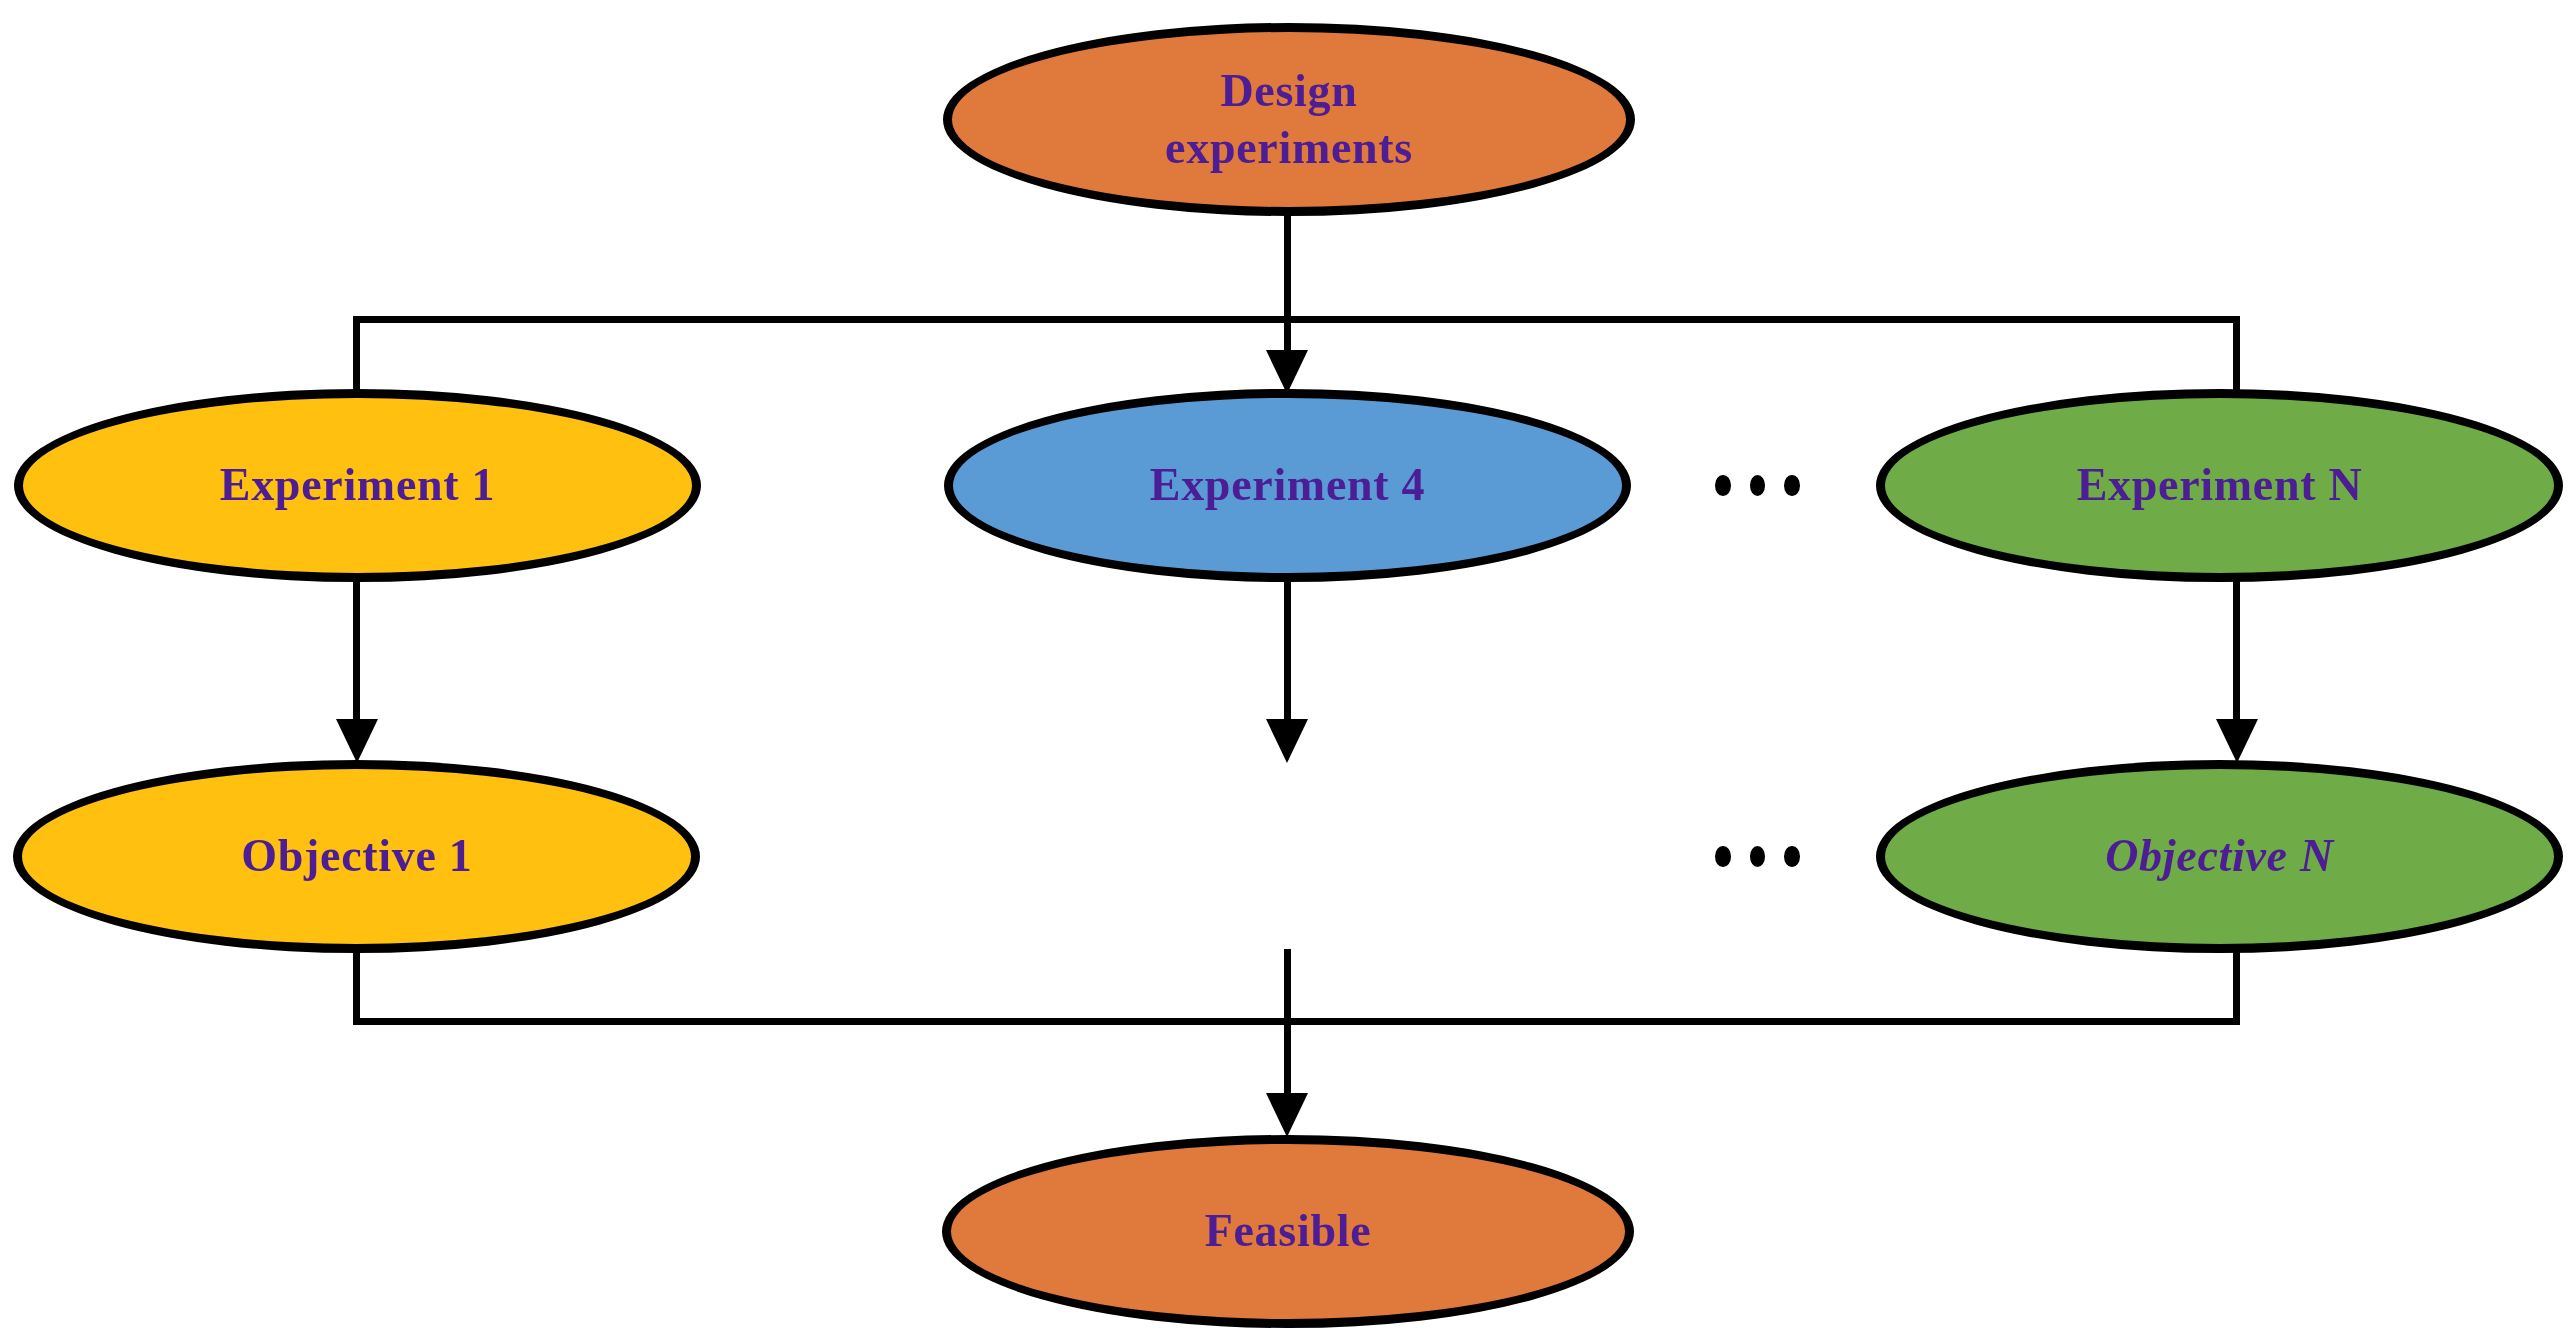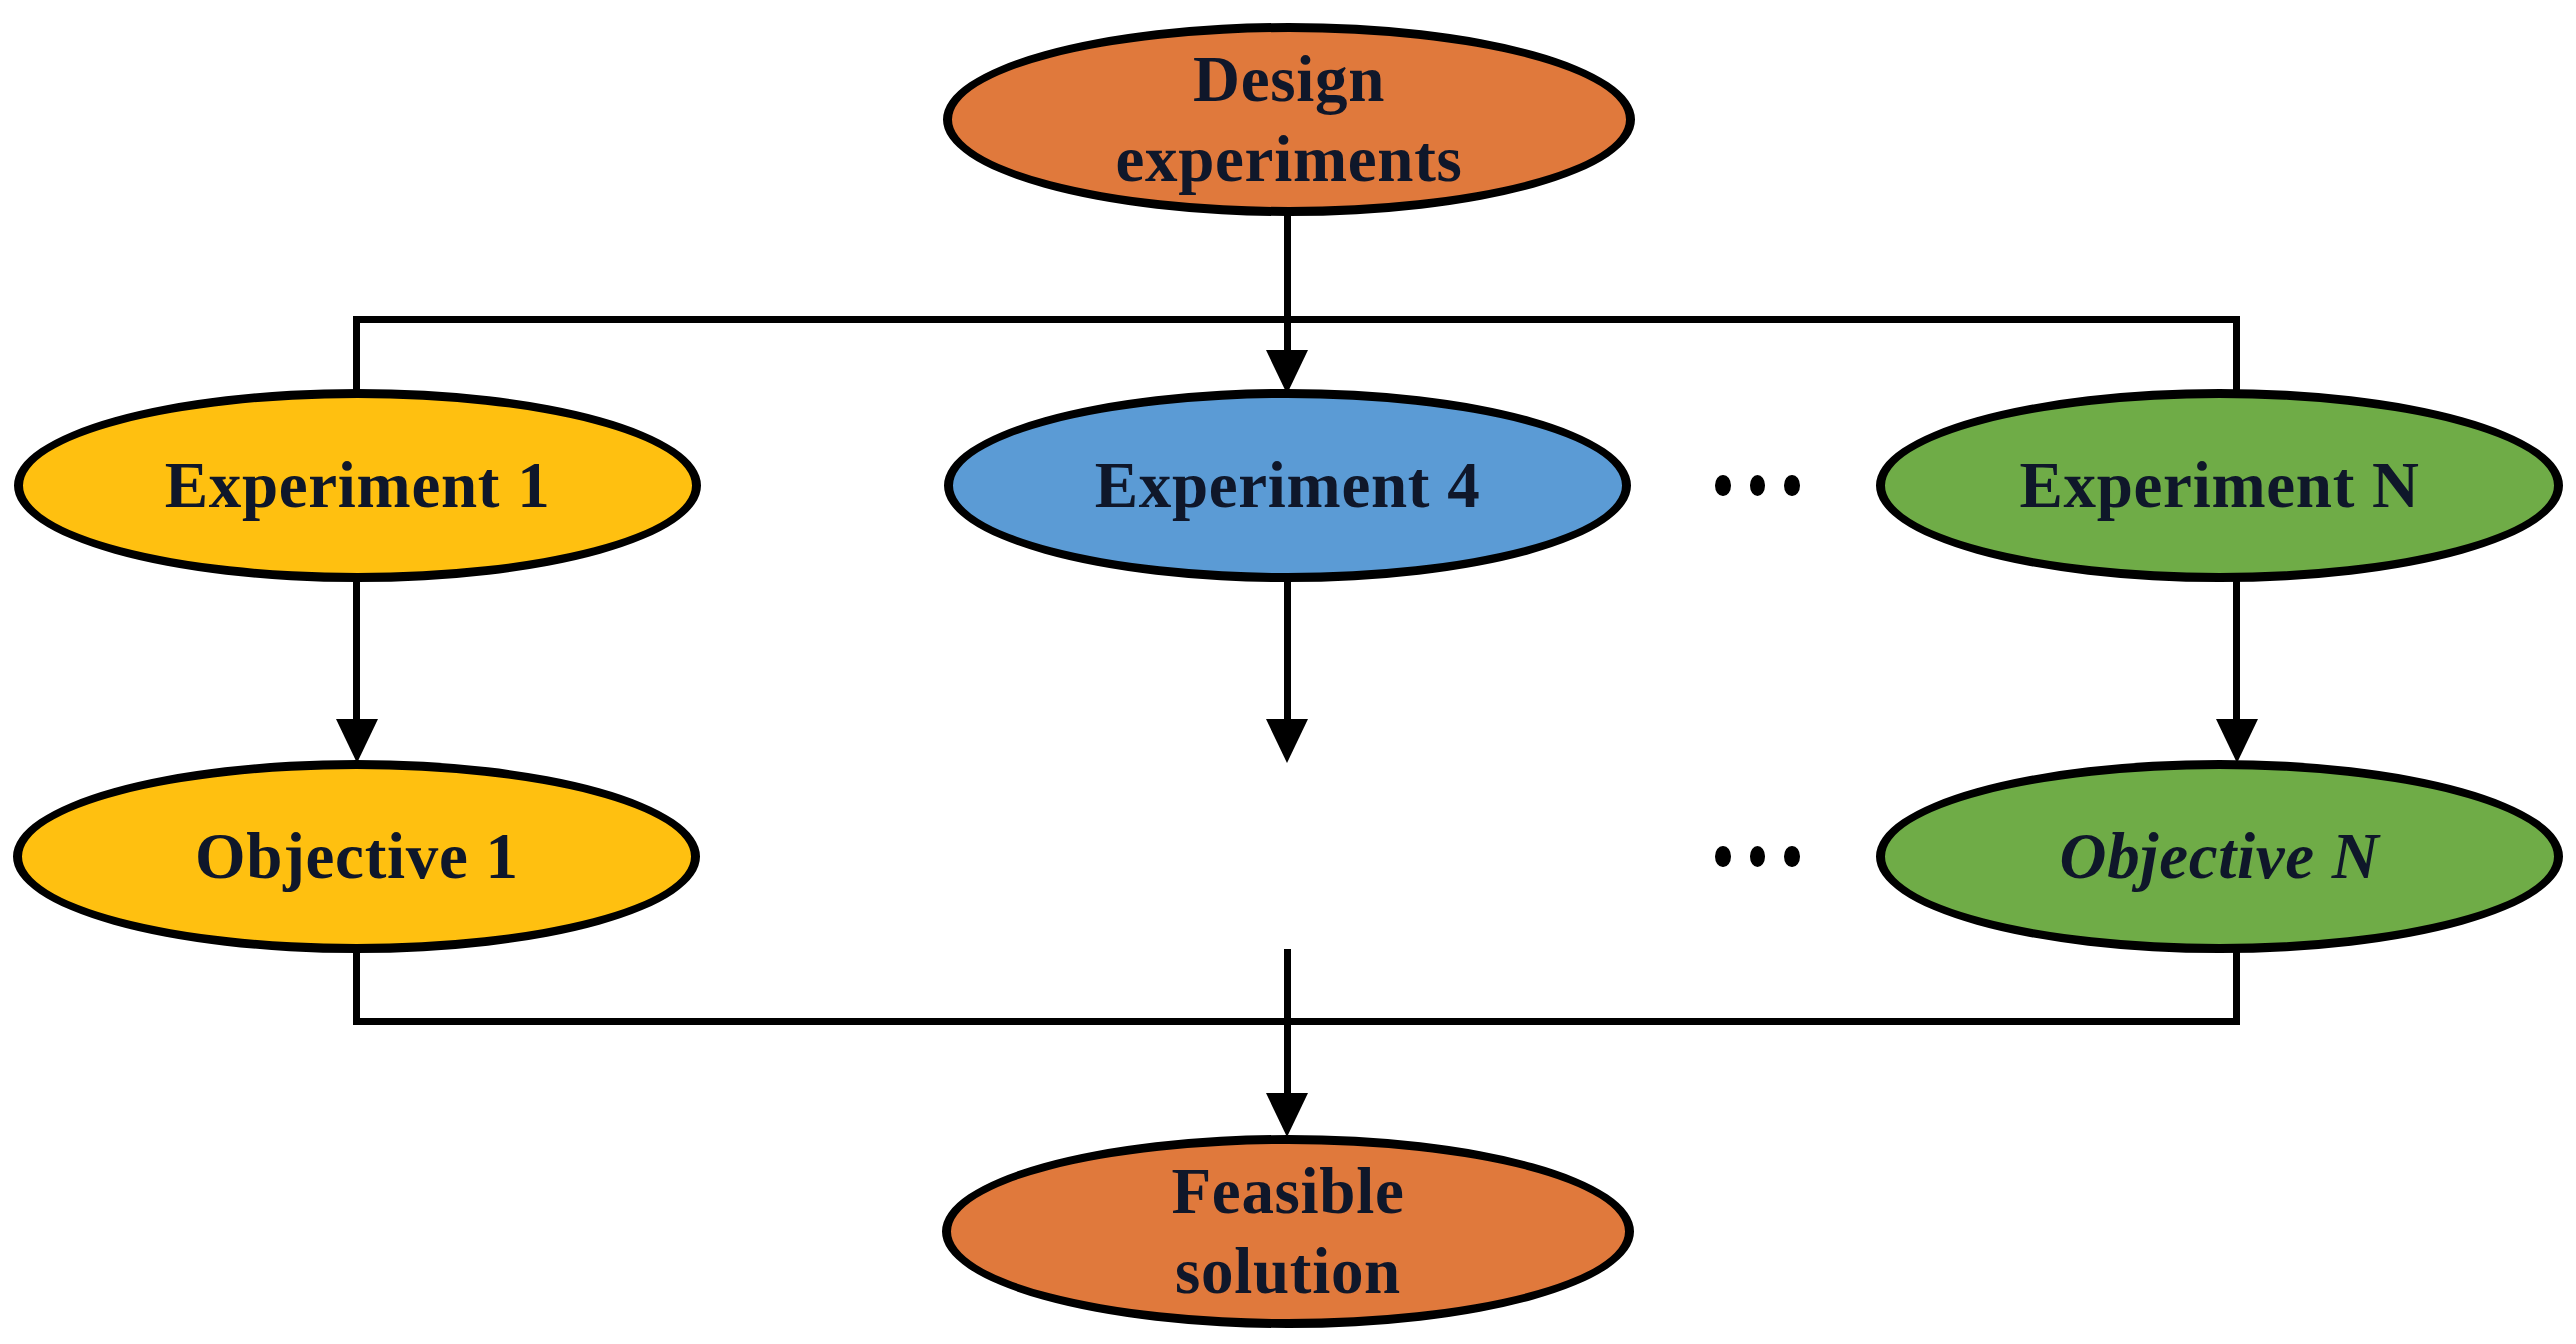--- a/index.html
+++ b/index.html
@@ -19,23 +19,23 @@
     position: absolute;
     box-sizing: border-box;
     border: 9.2px solid #000000;
     border-radius: 50%;
     display: flex;
     flex-direction: column;
     align-items: center;
     justify-content: center;
     text-align: center;
     font-weight: bold;
-    font-size: 65px;
+    font-size: 46px;
     line-height: 1.22;
-    color: #0f172a;
+    color: #4c1d95;
     letter-spacing: 0.7px;
   }
   .node.big   { width: 692px; height: 193px; }
   .node.small { width: 687px; height: 193px; }
   .line {
     position: absolute;
     background: #000000;
   }
   .arrow-down {
     position: absolute;
@@ -109,21 +109,20 @@
     <span>Objective 1</span>
   </div>
 
 
   <div class="node small" style="left: 1876px; top: 760px; background: rgb(111, 172, 71); font-style: italic;">
     <span>Objective N</span>
   </div>
 
   <div class="node big" style="left: 942px; top: 1135px; background: rgb(224, 121, 60);">
     <span>Feasible</span>
-    <span>solution</span>
   </div>
 
   <div class="dots" style="left:1715px; top:475px;">
     <div class="dot"></div>
     <div class="dot"></div>
     <div class="dot"></div>
   </div>
   <div class="dots" style="left:1715px; top:846px;">
     <div class="dot"></div>
     <div class="dot"></div>

